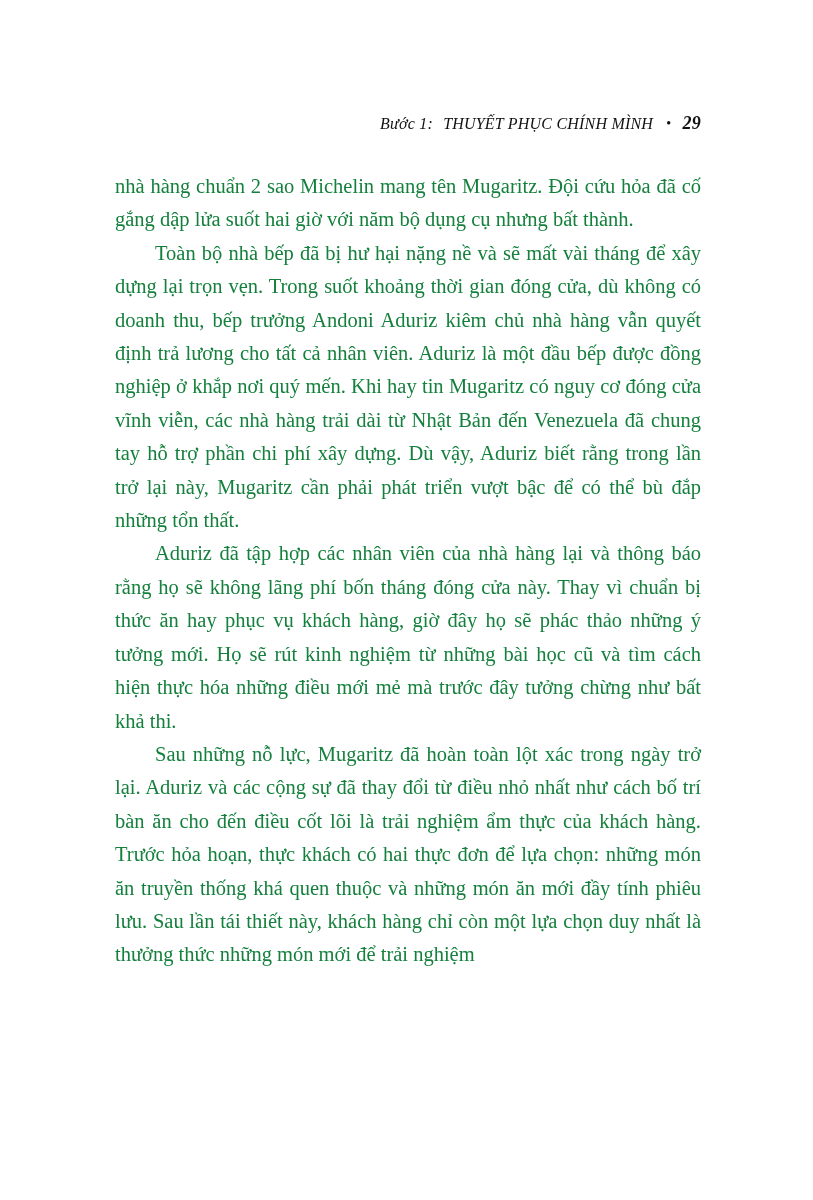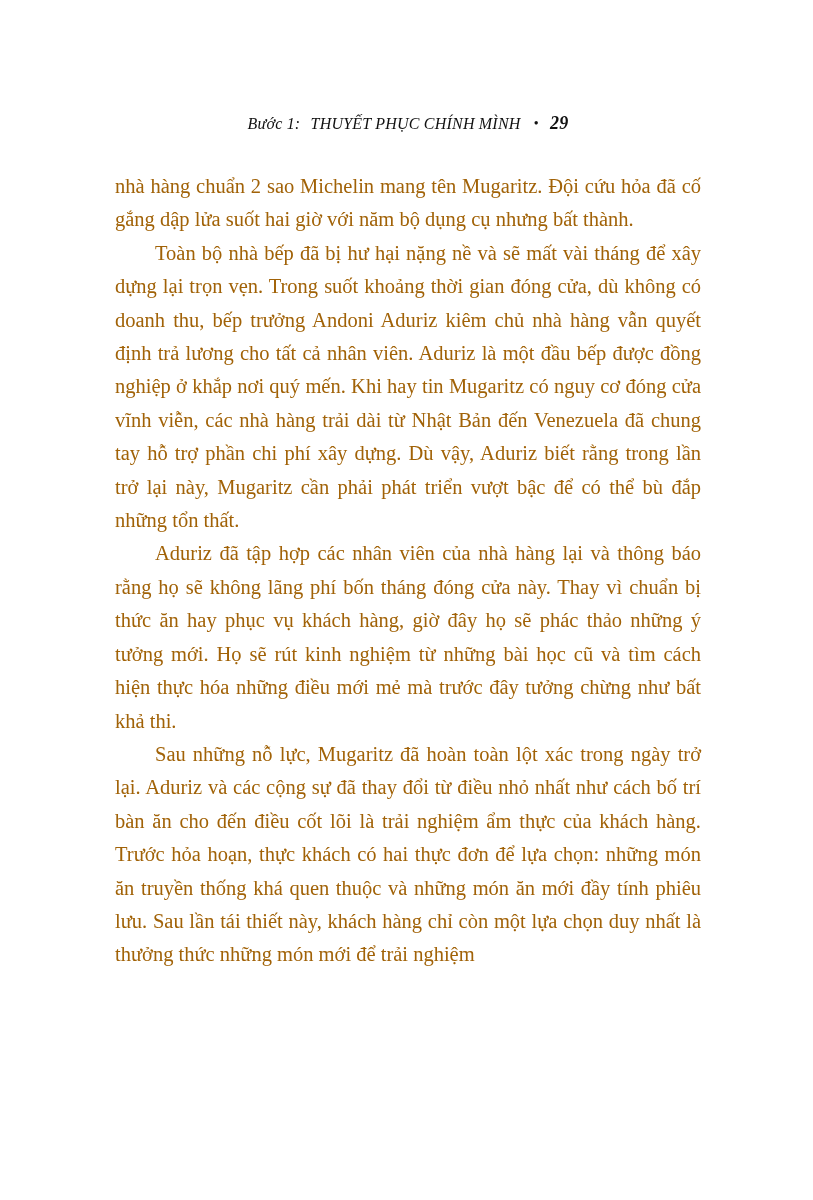--- a/index.html
+++ b/index.html
@@ -14,21 +14,21 @@
     background: #ffffff;
     overflow: hidden;
     font-family: "Liberation Serif", "DejaVu Serif", serif;
     color: #111111;
   }
   .running-header {
     position: absolute;
     top: 113px;
     left: 115px;
     right: 112px;
-    text-align: center;
+    text-align: right;
     font-style: italic;
     font-size: 16px;
     letter-spacing: 0.2px;
     color: #111111;
     white-space: nowrap;
   }
   .running-header .chapter-label {
     font-style: italic;
   }
   .running-header .chapter-title {
@@ -48,21 +48,21 @@
     font-size: 18px;
   }
   .body-text {
     position: absolute;
     top: 170px;
     left: 115px;
     right: 112px;
     text-align: justify;
     font-size: 20.5px;
     line-height: 33.4px;
-    color: #a16207;
+    color: #15803d;
   }
   .para {
     margin: 0;
     text-indent: 40px;
   }
   .para.no-indent {
     text-indent: 0;
   }
   .para + .para {
   }

